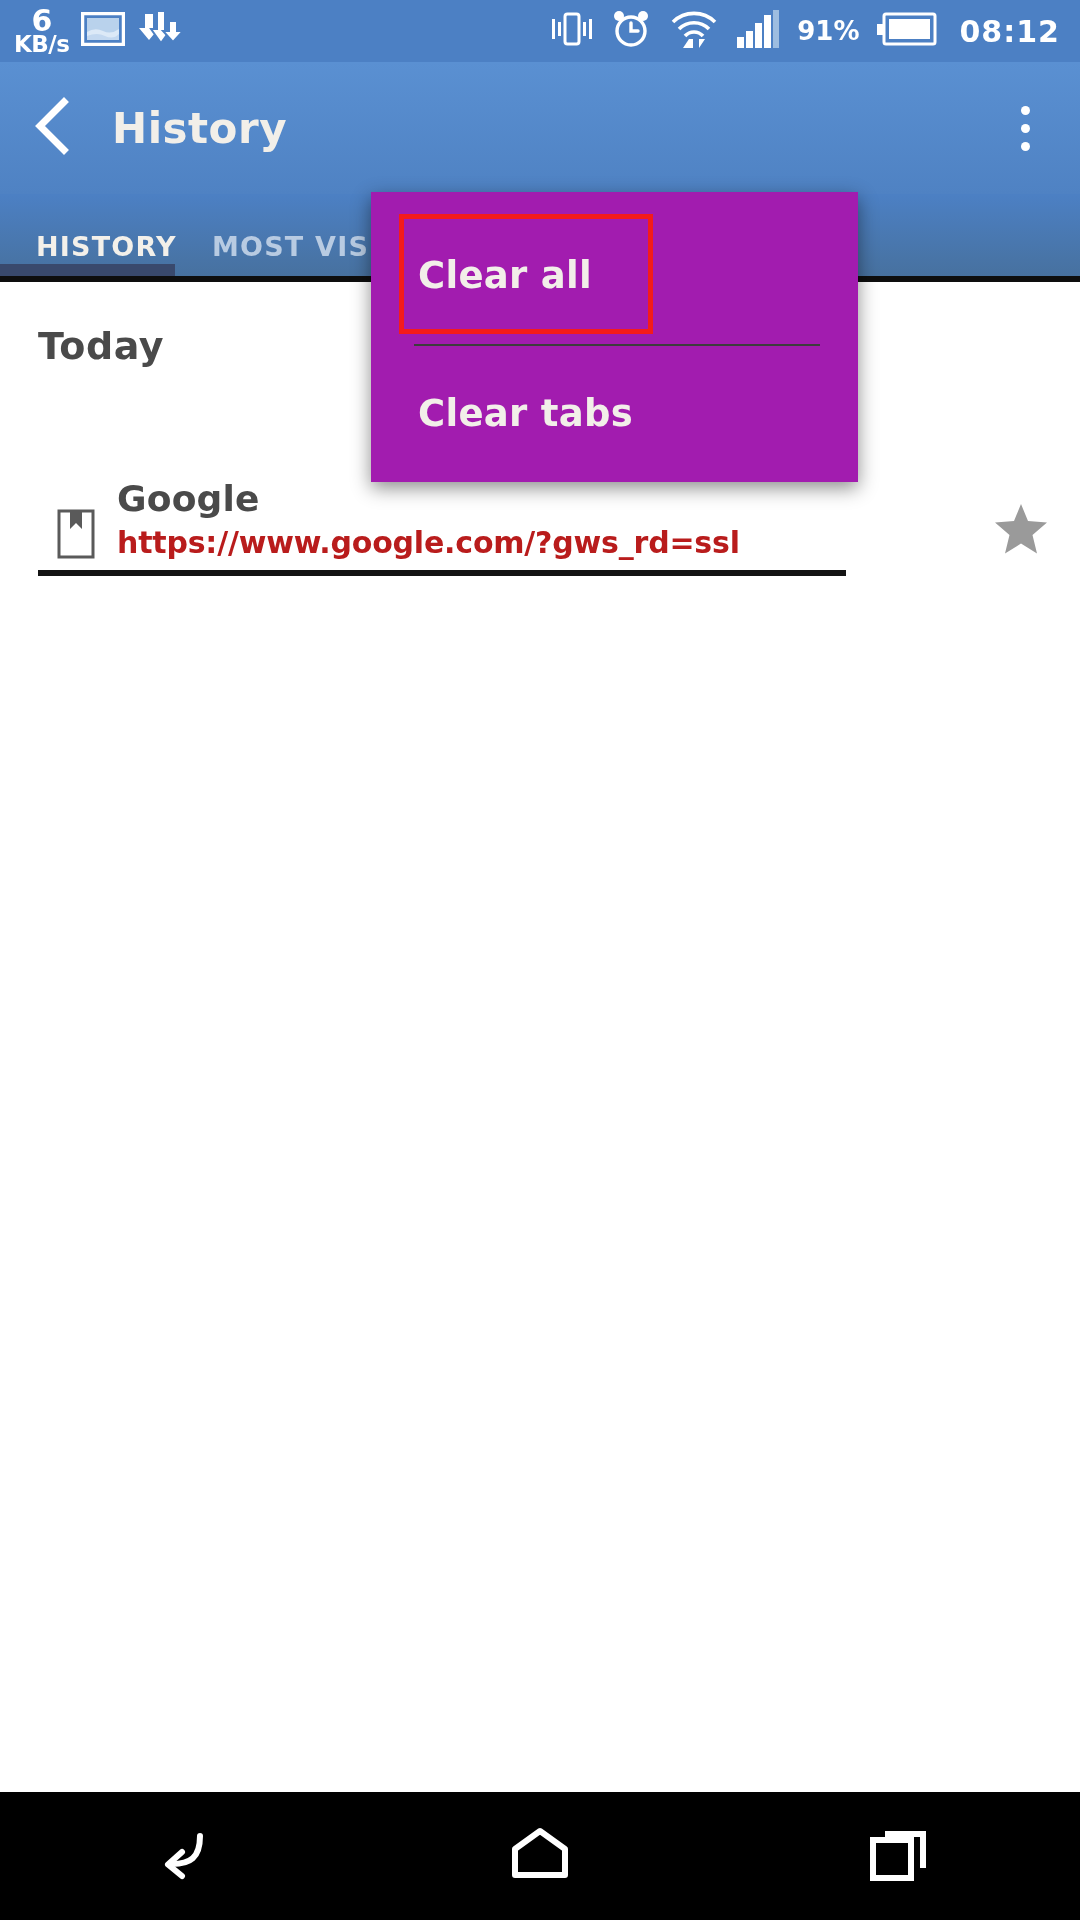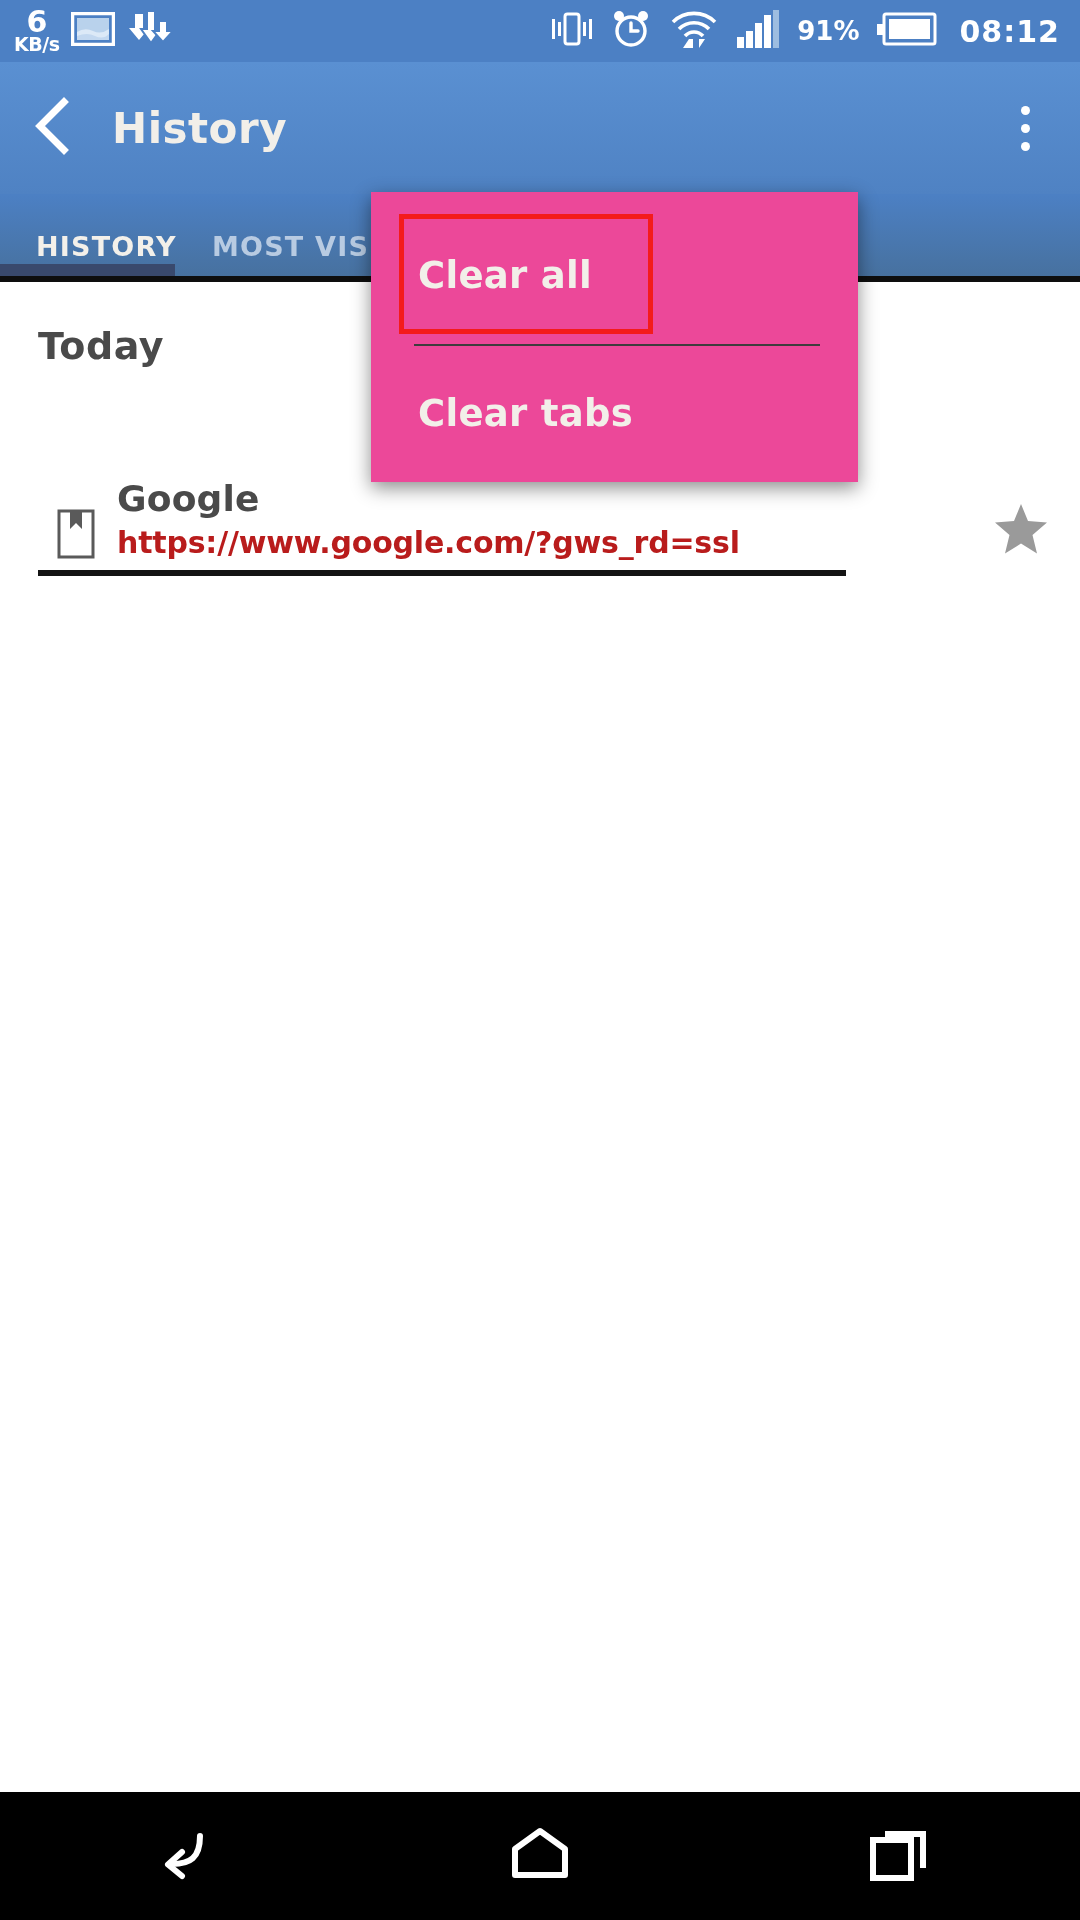--- a/index.html
+++ b/index.html
@@ -35,21 +35,21 @@
   }
   .net-speed {
     display: flex;
     flex-direction: column;
     align-items: center;
     line-height: 0.92;
     font-family: "DejaVu Sans", sans-serif;
     font-weight: bold;
   }
   .net-speed .num { font-size: 30px; letter-spacing: -0.5px; }
-  .net-speed .unit { font-size: 19px; letter-spacing: -0.5px; }
+  .net-speed .unit { font-size: 23px; letter-spacing: -0.5px; }
 
   #status-right {
     margin-left: auto;
     display: flex;
     align-items: center;
     gap: 17px;
     padding-right: 20px;
   }
   .battery-pct {
     font-size: 26px;
@@ -201,21 +201,21 @@
     background: #141414;
   }
 
   
   #overflow-menu {
     position: absolute;
     left: 371px;
     top: 192px;
     width: 487px;
     height: 290px;
-    background: #ec4899;
+    background: #a21caf;
     box-shadow: 0 6px 18px rgba(0,0,0,0.45);
     z-index: 40;
   }
   .menu-item {
     position: absolute;
     left: 0;
     width: 487px;
     display: flex;
     align-items: center;
     color: #f2efe9;

